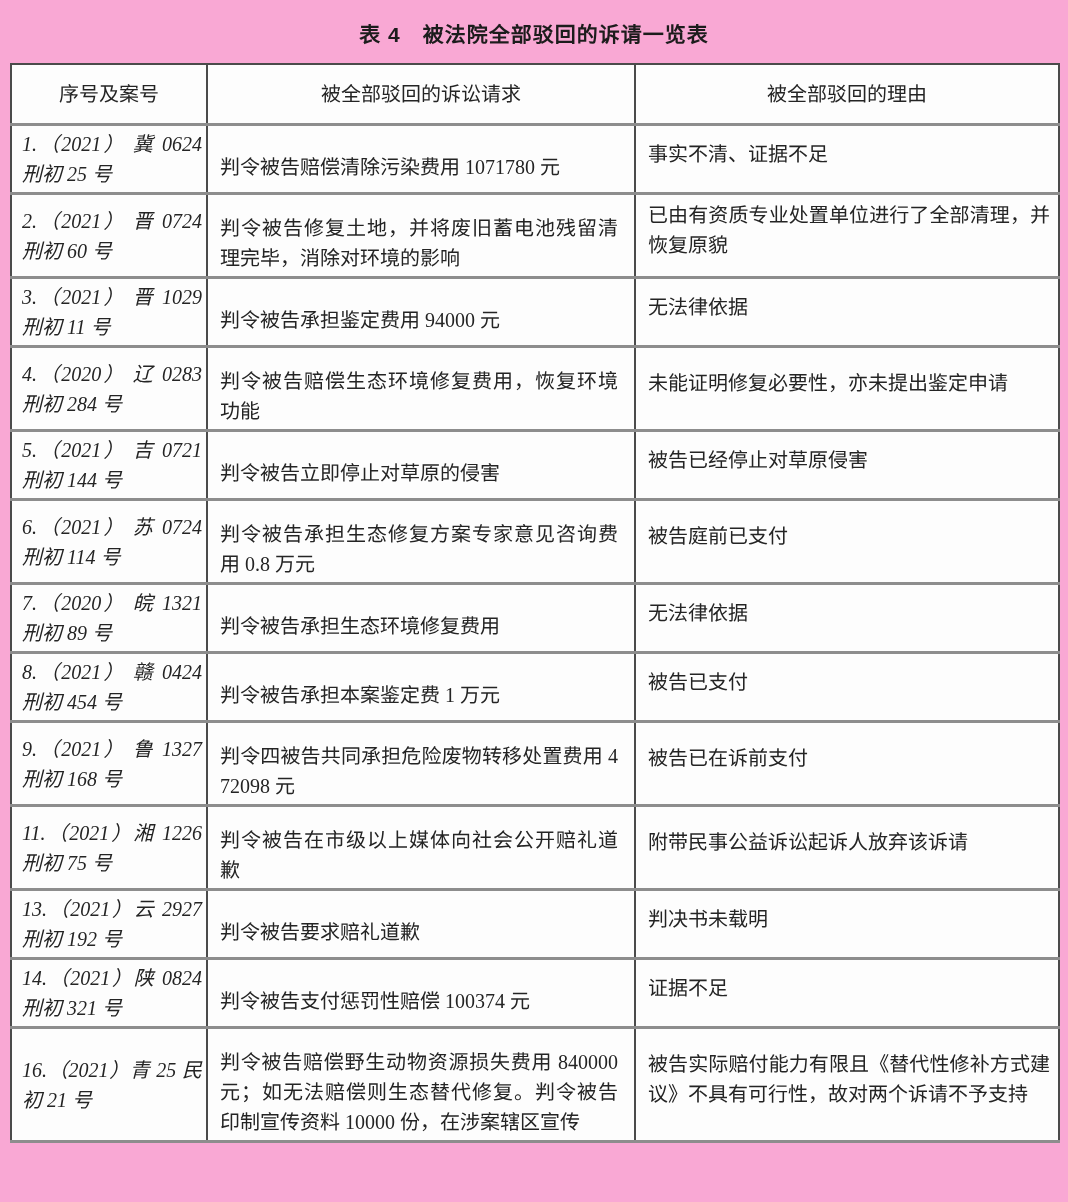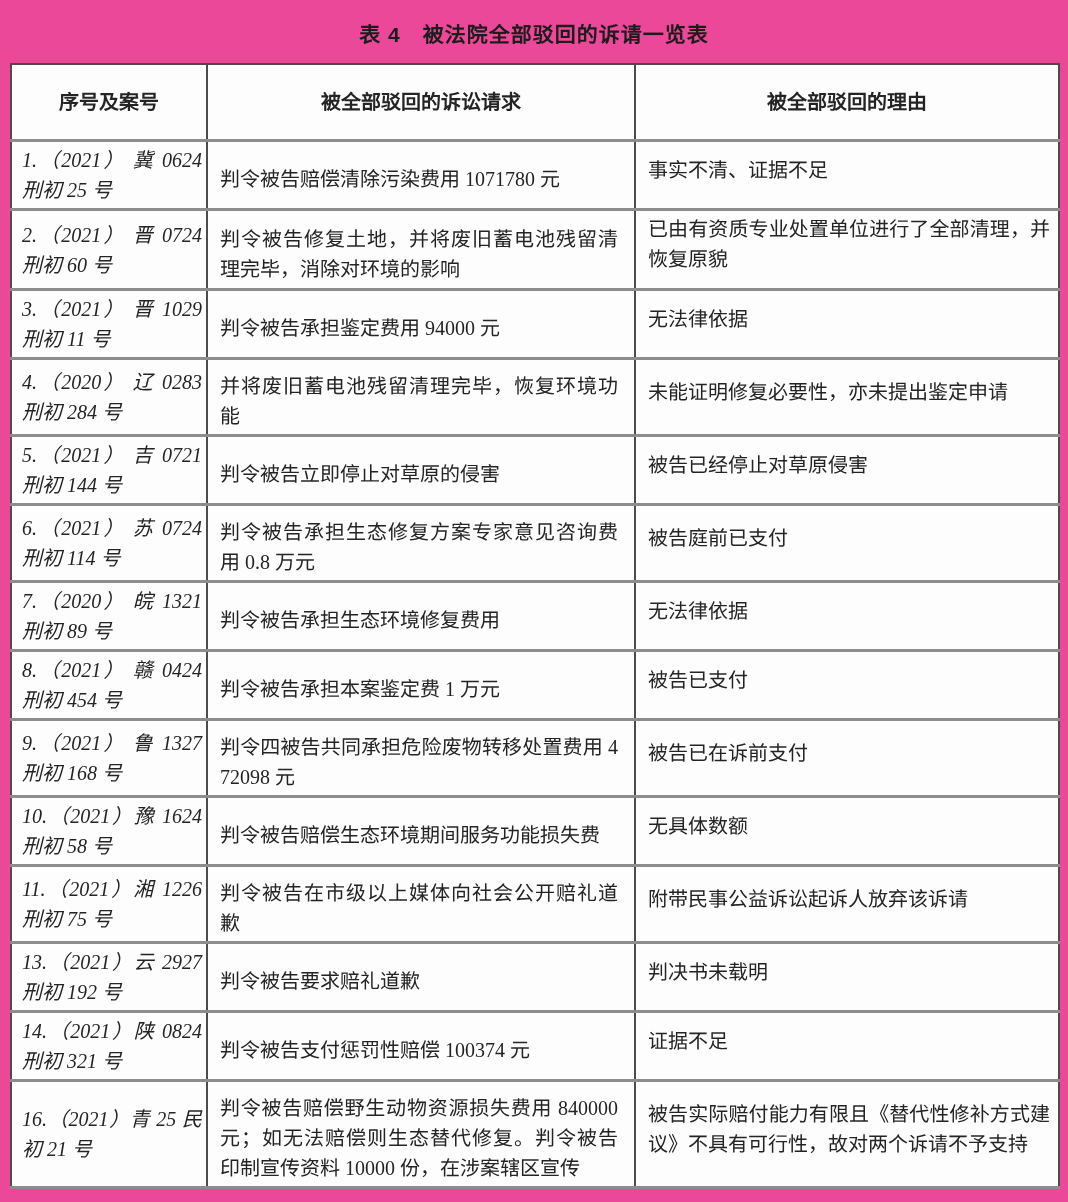--- a/index.html
+++ b/index.html
@@ -5,21 +5,21 @@
   html, body {
     margin: 0;
     padding: 0;
     background: #ffffff;
   }
   .page {
     position: relative;
     width: 1068px;
     height: 1202px;
     box-sizing: border-box;
-    background: #ec4899;
+    background: #f9a8d4;
     padding: 12px 10px 10px 10px;
     font-family: "Liberation Serif", "DejaVu Serif", serif;
     color: #242424;
     overflow: hidden;
   }
   .doc-title {
     margin: 6px 0 15px 0;
     text-align: center;
     font-family: "Liberation Sans", "DejaVu Sans", sans-serif;
     font-weight: bold;
@@ -44,33 +44,33 @@
     border-bottom: 3px solid #8d8d8d;
     vertical-align: middle;
     font-size: 20px;
     line-height: 30px;
     word-break: break-all;
     overflow-wrap: anywhere;
   }
   thead th {
     border-top: 2px solid #4b4b4b;
     height: 42px;
-    font-weight: bold;
+    font-weight: normal;
     text-align: center;
-    padding: 16px 6px;
+    padding: 8px 6px;
   }
   tbody tr { height: 67px; }
   tbody tr.tall-row { height: 94px; }
   td.col-case {
     padding: 3px 4px 3px 10px;
     text-align: justify;
     font-style: italic;
   }
   td.col-claim {
-    padding: 11px 16px 3px 12px;
+    padding: 18px 16px 3px 12px;
     text-align: justify;
   }
   td.col-reason {
     padding: 3px 8px 14px 12px;
     text-align: justify;
   }
 </style>
 </head>
 <body>
 
@@ -104,21 +104,21 @@
   </tr>
 
   <tr>
     <td class="col-case">3.（2021） 晋 1029 刑初 11 号</td>
     <td class="col-claim">判令被告承担鉴定费用 94000 元</td>
     <td class="col-reason">无法律依据</td>
   </tr>
 
   <tr>
     <td class="col-case">4.（2020） 辽 0283 刑初 284 号</td>
-    <td class="col-claim">并将废旧蓄电池残留清理完毕，恢复环境功能</td>
+    <td class="col-claim">判令被告赔偿生态环境修复费用，恢复环境功能</td>
     <td class="col-reason">未能证明修复必要性，亦未提出鉴定申请</td>
   </tr>
 
   <tr>
     <td class="col-case">5.（2021） 吉 0721 刑初 144 号</td>
     <td class="col-claim">判令被告立即停止对草原的侵害</td>
     <td class="col-reason">被告已经停止对草原侵害</td>
   </tr>
 
   <tr>
@@ -138,25 +138,20 @@
     <td class="col-claim">判令被告承担本案鉴定费 1 万元</td>
     <td class="col-reason">被告已支付</td>
   </tr>
 
   <tr>
     <td class="col-case">9.（2021） 鲁 1327 刑初 168 号</td>
     <td class="col-claim">判令四被告共同承担危险废物转移处置费用 472098 元</td>
     <td class="col-reason">被告已在诉前支付</td>
   </tr>
 
-  <tr>
-    <td class="col-case">10.（2021）豫 1624 刑初 58 号</td>
-    <td class="col-claim">判令被告赔偿生态环境期间服务功能损失费</td>
-    <td class="col-reason">无具体数额</td>
-  </tr>
 
   <tr>
     <td class="col-case">11.（2021）湘 1226 刑初 75 号</td>
     <td class="col-claim">判令被告在市级以上媒体向社会公开赔礼道歉</td>
     <td class="col-reason">附带民事公益诉讼起诉人放弃该诉请</td>
   </tr>
 
 
   <tr>
     <td class="col-case">13.（2021）云 2927 刑初 192 号</td>

